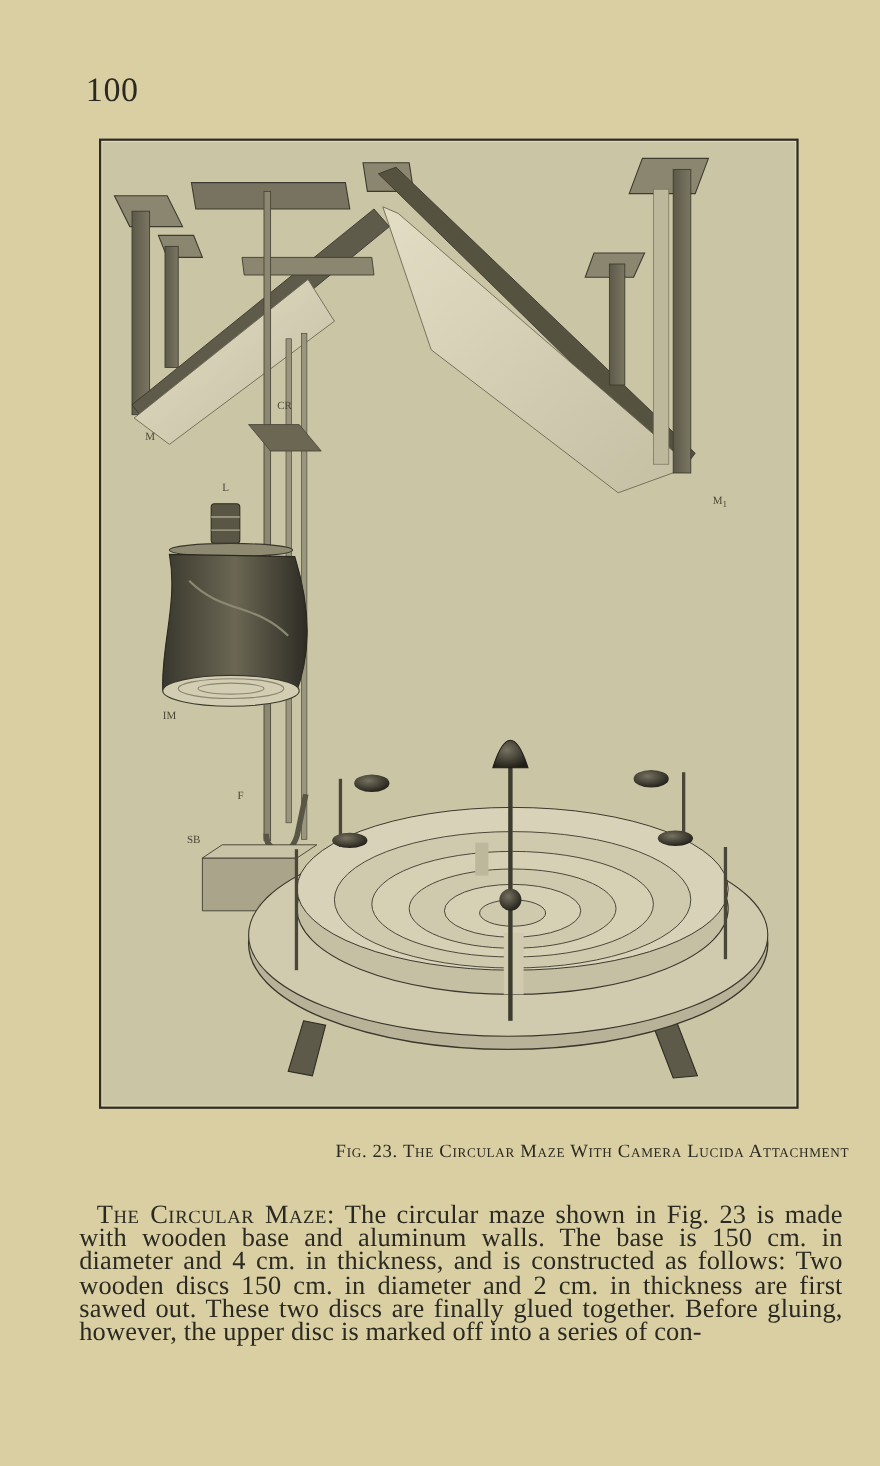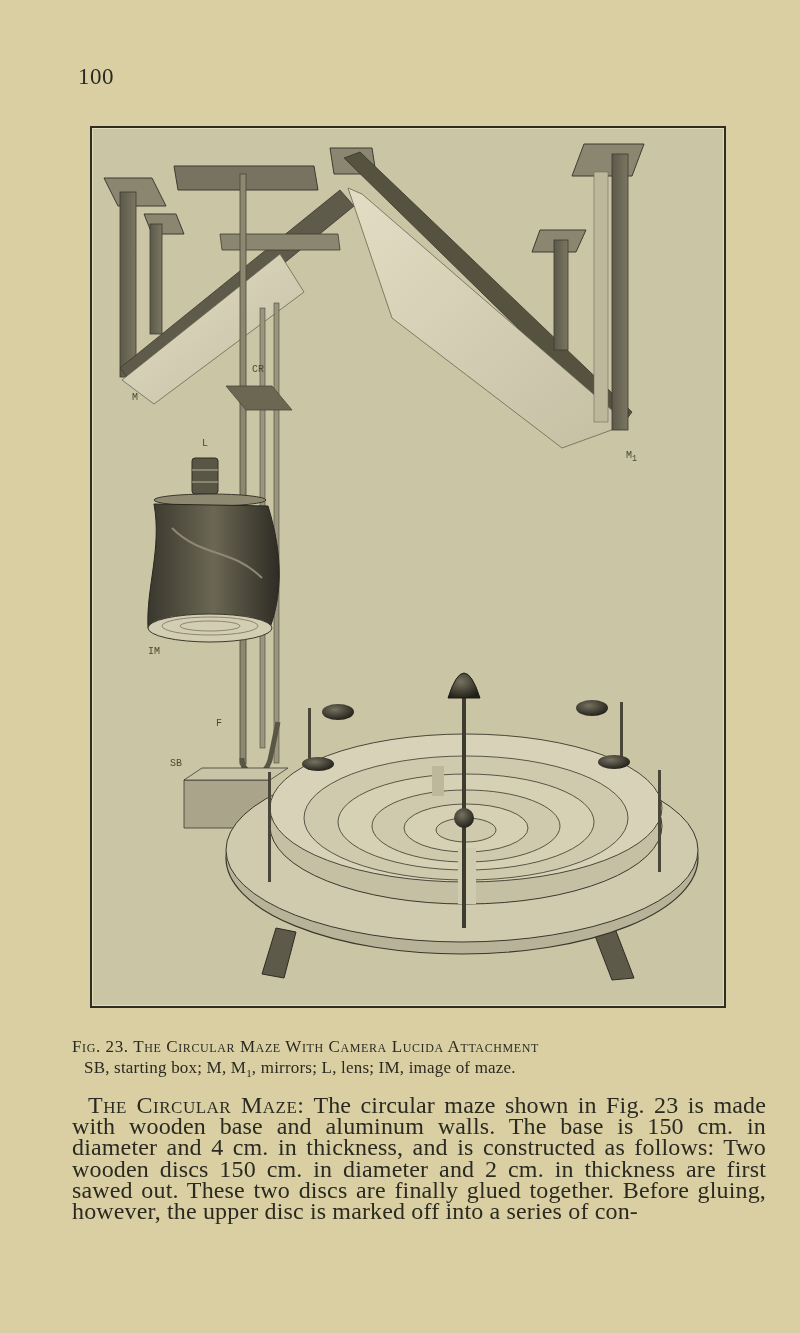--- a/index.html
+++ b/index.html
@@ -5,43 +5,43 @@
   html, body { margin: 0; padding: 0; }
   body {
     width: 800px; height: 1333px; overflow: hidden;
     background: #d9cfa2;
     font-family: "Liberation Serif", "DejaVu Serif", serif;
     color: #2b2a22;
     position: relative;
   }
   .page-header {
     position: absolute; top: 64px; left: 78px; width: 600px; height: 40px;
-    font-size: 23px; letter-spacing: 0.5px;
+    font-size: 31px; letter-spacing: 0.5px;
   }
   .page-number { position: absolute; left: 0; top: 0; }
   .running-head { position: absolute; left: 140px; top: 0; letter-spacing: 1px; }
 
   .figure-frame {
     position: absolute; left: 90px; top: 126px; width: 632px; height: 878px;
     border: 2px solid #2f2c22;
     background: #cac5a4;
     box-shadow: 0 0 0 1px #e3dcb9 inset;
   }
   .figure-frame svg { position: absolute; left: 0; top: 0; }
 
   .fig-label {
     position: absolute; font-size: 10px; color: #4b4838;
-    font-family: Liberation Mono, monospace;
+    font-family: Liberation Serif, serif;
   }
 
   .caption {
     position: absolute; top: 1036px; left: 72px; width: 700px;
     font-size: 17px; line-height: 21px;
   }
-  .caption-title { text-align: left; letter-spacing: 0.6px; font-variant: small-caps; }
+  .caption-title { text-align: right; letter-spacing: 0.6px; font-variant: small-caps; }
   .caption-legend { padding-left: 12px; letter-spacing: 0.2px; }
   .caption-legend sub { font-size: 11px; }
 
   .body-text {
     position: absolute; top: 1095px; left: 72px; width: 694px;
     font-size: 24px; line-height: 21.2px; text-align: justify;
     letter-spacing: 0.15px;
   }
   .body-text p { margin: 0; text-indent: 16px; }
   .sc { font-variant: small-caps; letter-spacing: 0.5px; }
@@ -155,28 +155,27 @@
       <rect x="528" y="574" width="3" height="66" fill="#4a473a"></rect>
       <ellipse cx="500" cy="580" rx="16" ry="8" fill="url(#lampG)"></ellipse>
       <ellipse cx="226" cy="636" rx="16" ry="7" fill="url(#lampG)"></ellipse>
       <ellipse cx="522" cy="634" rx="16" ry="7" fill="url(#lampG)"></ellipse>
       <rect x="176" y="644" width="3" height="110" fill="#4a473a"></rect>
       <rect x="566" y="642" width="3" height="102" fill="#4a473a"></rect>
     </g>
   </svg>
 
   <span class="fig-label" style="left:40px;top:264px;">M</span>
-  <span class="fig-label" style="left:534px;top:322px;"><span>M</span><sub>1</sub></span>
+  <span class="fig-label" style="left:556px;top:322px;"><span>M</span><sub>1</sub></span>
   <span class="fig-label" style="left:160px;top:236px;">CR</span>
   <span class="fig-label" style="left:110px;top:310px;">L</span>
   <span class="fig-label" style="left:56px;top:518px;text-align:center;">IM</span>
   <span class="fig-label" style="left:124px;top:590px;">F</span>
   <span class="fig-label" style="left:78px;top:630px;">SB</span>
 </div>
 
 <div class="caption">
   <div class="caption-title">Fig. 23.  The Circular Maze With Camera Lucida Attachment</div>
-  <div class="caption-legend"><span>SB, starting box; M, M</span><sub>1</sub><span>, mirrors; L, lens; IM, image of maze.</span></div>
 </div>
 
 <div class="body-text">
   <p><span class="sc">The Circular Maze:</span><span>  The circular maze shown in Fig. 23 is made with wooden base and aluminum walls. The base is 150 cm. in diameter and 4 cm. in thickness, and is constructed as follows: Two wooden discs 150 cm. in diameter and 2 cm. in thickness are first sawed out. These two discs are finally glued together. Before gluing, however, the upper disc is marked off into a series of con-</span></p>
 </div>
 
 </body></html>

